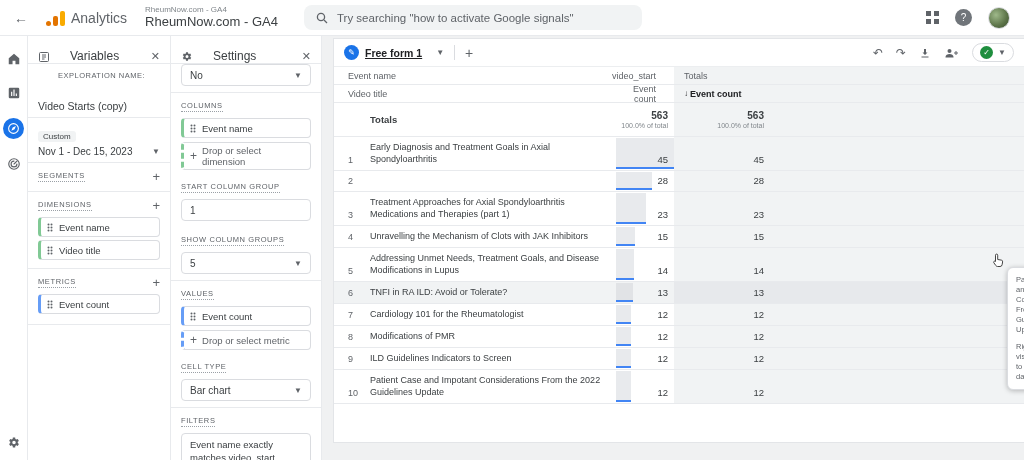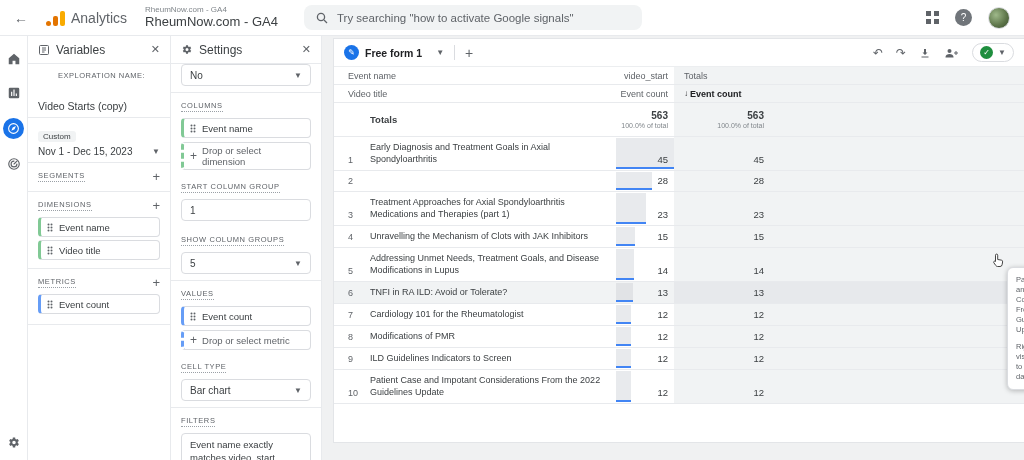--- a/index.html
+++ b/index.html
@@ -28,21 +28,21 @@
   .app { display:flex; height:424px; }
   .navrail { width:28px; border-right:1px solid #e8eaed; display:flex; flex-direction:column; align-items:center; padding-top:14px; gap:16px; position:relative; flex:none; }
   .navicon { width:18px; height:18px; display:flex; align-items:center; justify-content:center; color:#5f6368; }
   .navicon svg { display:block; }
   .nav-explore { width:21px; height:21px; border-radius:50%; background:#1a73e8; }
   .nav-admin { position:absolute; bottom:8px; left:5px; }
 
   .panel { background:#fff; border-right:1px solid #e8eaed; flex:none; overflow:hidden; }
   .panel.vars { width:143px; }
   .panel.sets { width:151px; }
-  .phead { height:27px; display:flex; align-items:center; gap:6px; padding:0 10px; }
+  .phead { height:27px; display:flex; align-items:flex-end; gap:20px; padding:0 10px; }
   .phead .ptitle { font-size:12px; color:#3c4043; }
   .phead .close { margin-left:auto; color:#5f6368; font-size:11px; }
   .hr { height:1px; background:#e8eaed; }
   .sec { padding:7px 10px 5px; }
   .seclabel-row { display:flex; align-items:center; justify-content:space-between; padding:8px 10px 3px; }
   .seclabel { font-size:7.5px; letter-spacing:.6px; color:#5f6368; border-bottom:1px dotted #9aa0a6; padding-bottom:1px; }
   .plus { color:#5f6368; font-size:13px; line-height:10px; }
   .tinylabel { font-size:7.5px; letter-spacing:.5px; color:#5f6368;padding-left:20px; }
   .expl-name { font-size:10.5px; color:#3c4043; margin-top:20px; }
   .badge { display:inline-block; background:#f1f3f4; border-radius:3px; padding:1px 5px; font-size:8px; color:#3c4043; }
@@ -61,33 +61,33 @@
 
   .field { margin:3px 10px 6px; border:1px solid #dadce0; border-radius:4px; height:22px; display:flex; align-items:center; padding:0 8px; font-size:10px; color:#3c4043; background:#fff; }
   .filterbox { margin:3px 10px 6px; border:1px solid #dadce0; border-radius:4px; padding:4px 8px; font-size:9.5px; line-height:13px; color:#3c4043; }
 
   
   .canvas { flex:1; background:#f0f1f2; padding:2px 0 0 11px; position:relative; }
   .card { background:#fff; border:1px solid #e3e5e8; border-right:none; height:405px; overflow:hidden; }
   .tabbar { height:28px; display:flex; align-items:center; padding:0 10px; border-bottom:1px solid #eceef0; }
   .tab { display:flex; align-items:center; gap:6px; }
   .pencil { width:15px; height:15px; border-radius:50%; background:#1a73e8; color:#fff; font-size:8px; display:flex; align-items:center; justify-content:center; }
-  .tablabel { font-size:10.5px; font-weight:bold; color:#202124; }
+  .tablabel { font-size:10.5px; font-weight:bold; color:#202124;text-decoration:underline; }
   .tab .caret { margin-left:8px; }
   .vdiv { width:1px; height:15px; background:#dadce0; margin:0 10px; }
   .addtab { font-size:14px; color:#5f6368; }
   .toolbar { margin-left:auto; display:flex; align-items:center; gap:13px; color:#5f6368; }
   .toolbar .uicon { font-size:12px; }
   .sharepill { display:flex; align-items:center; gap:5px; border:1px solid #dadce0; border-radius:12px; padding:2px 7px; }
   .checkcircle { width:13px; height:13px; border-radius:50%; background:#1e8e3e; color:#fff; font-size:8px; display:flex; align-items:center; justify-content:center; }
 
   
   .thead-row { display:flex; align-items:stretch; height:18px; border-bottom:1px solid #e8eaed; font-size:9px; color:#5f6368; }
   .h-name { width:282px; display:flex; align-items:center; padding-left:14px; }
-  .h-val  { width:58px;  display:flex; align-items:center; justify-content:flex-end; padding-right:6px;text-align:right; }
+  .h-val  { width:58px;  display:flex; align-items:center; justify-content:flex-end; padding-right:18px;text-align:right; }
   .h-tot  { flex:1; background:#f1f3f4; display:flex; align-items:center; padding-left:10px; }
   .h-tot.sorted { color:#202124; font-weight:bold; }
   .sortarrow { font-size:8px; margin-right:2px; }
 
   .totalsrow { display:flex; align-items:stretch; height:34px; border-bottom:1px solid #e8eaed; }
   .t-name { width:282px; display:flex; align-items:center; padding-left:36px; font-size:9.5px; font-weight:bold; color:#3c4043; }
   .t-val  { width:58px; display:flex; flex-direction:column; justify-content:center; align-items:flex-end; padding-right:6px; }
   .t-tot  { flex:1; background:#f1f3f4; display:flex; align-items:center; }
   .t-tot .stack { width:90px; display:flex; flex-direction:column; align-items:flex-end; }
   .bignum { font-size:10px; font-weight:bold; color:#3c4043; }

